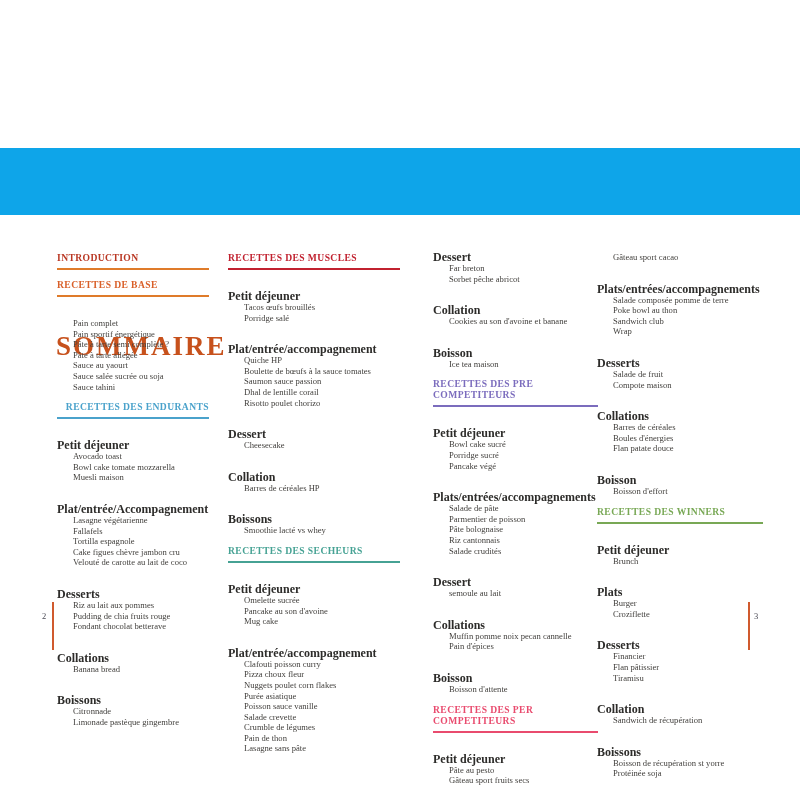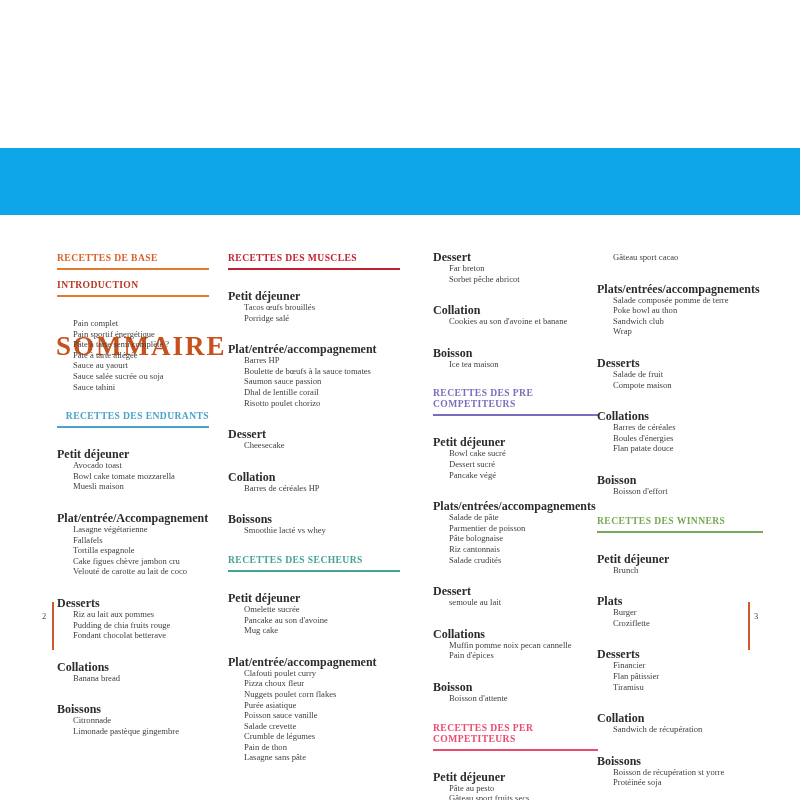--- a/index.html
+++ b/index.html
@@ -16,21 +16,21 @@
 
   
   .col{position:absolute;top:252px;}
   .col-1{left:57px;width:152px;}
   .col-2{left:228px;width:172px;}
   .col-3{left:433px;width:165px;}
   .col-4{left:597px;width:166px;}
 
   .block-heading{
     font-weight:bold;font-size:9.6px;letter-spacing:0.4px;
-    padding-bottom:5px;border-bottom:2px solid;margin-top:18px;line-height:11px;
+    padding-bottom:5px;border-bottom:2px solid;margin-top:9px;line-height:11px;
   }
   .block-heading:first-child{margin-top:0;}
   .block-heading + .block-heading{margin-top:9px;}
 
   .group{margin-top:21px;}
   .block-heading + .group{margin-top:21px;}
   .group:first-child{margin-top:0;}
   .group-label{font-weight:bold;font-size:12px;line-height:11px;color:#2d2c2a;}
   .item{font-size:8.6px;line-height:10.6px;padding-left:16px;color:#413f3c;}
 
@@ -52,22 +52,22 @@
 
 <div class="sheet">
 
   <div class="band">
     <svg class="title-svg" width="240" height="50">
       <text x="4" y="37" font-family="Liberation Serif, serif" font-size="27" font-weight="bold" letter-spacing="2" fill="#c7511c" stroke="#ffffff" stroke-width="4.5" paint-order="stroke" stroke-linejoin="round">SOMMAIRE</text>
     </svg>
   </div>
 
   <div class="col col-1">
+      <div class="block-heading" style="color: rgb(185, 55, 35); border-bottom-color: rgb(223, 123, 42);">INTRODUCTION</div>
       <div class="block-heading" style="color: rgb(217, 95, 40); border-bottom-color: rgb(223, 123, 42);">RECETTES DE BASE</div>
-      <div class="block-heading" style="color: rgb(185, 55, 35); border-bottom-color: rgb(223, 123, 42);">INTRODUCTION</div>
       <div class="group">
         <div class="item">Pain complet</div>
         <div class="item">Pain sportif énergétique</div>
         <div class="item">Pâte à tarte semi complète ?</div>
         <div class="item">Pâte à tarte allégée</div>
         <div class="item">Sauce au yaourt</div>
         <div class="item">Sauce salée sucrée ou soja</div>
         <div class="item">Sauce tahini</div>
       </div>
       <div class="block-heading" style="color: rgb(74, 162, 203); border-bottom-color: rgb(74, 162, 203); text-align: right;">RECETTES DES ENDURANTS</div>
@@ -103,21 +103,21 @@
     </div>
   <div class="col col-2">
       <div class="block-heading" style="color: rgb(193, 33, 47); border-bottom-color: rgb(193, 33, 47);">RECETTES DES MUSCLES</div>
       <div class="group">
         <div class="group-label">Petit déjeuner</div>
         <div class="item">Tacos œufs brouillés</div>
         <div class="item">Porridge salé</div>
       </div>
       <div class="group">
         <div class="group-label">Plat/entrée/accompagnement</div>
-        <div class="item">Barres HP</div>
+        <div class="item">Quiche HP</div>
         <div class="item">Boulette de bœufs à la sauce tomates</div>
         <div class="item">Saumon sauce passion</div>
         <div class="item">Dhal de lentille corail</div>
         <div class="item">Risotto poulet chorizo</div>
       </div>
       <div class="group">
         <div class="group-label">Dessert</div>
         <div class="item">Cheesecake</div>
       </div>
       <div class="group">
@@ -130,21 +130,21 @@
       </div>
       <div class="block-heading" style="color: rgb(70, 162, 148); border-bottom-color: rgb(70, 162, 148);">RECETTES DES SECHEURS</div>
       <div class="group">
         <div class="group-label">Petit déjeuner</div>
         <div class="item">Omelette sucrée</div>
         <div class="item">Pancake au son d'avoine</div>
         <div class="item">Mug cake</div>
       </div>
       <div class="group">
         <div class="group-label">Plat/entrée/accompagnement</div>
-        <div class="item">Clafouti poulet curry</div>
+        <div class="item">Clafouti poisson curry</div>
         <div class="item">Pizza choux fleur</div>
         <div class="item">Nuggets poulet corn flakes</div>
         <div class="item">Purée asiatique</div>
         <div class="item">Poisson sauce vanille</div>
         <div class="item">Salade crevette</div>
         <div class="item">Crumble de légumes</div>
         <div class="item">Pain de thon</div>
         <div class="item">Lasagne sans pâte</div>
       </div>
     </div>
@@ -159,21 +159,21 @@
         <div class="item">Cookies au son d'avoine et banane</div>
       </div>
       <div class="group">
         <div class="group-label">Boisson</div>
         <div class="item">Ice tea maison</div>
       </div>
       <div class="block-heading" style="color: rgb(123, 108, 189); border-bottom-color: rgb(123, 108, 189);">RECETTES DES PRE COMPETITEURS</div>
       <div class="group">
         <div class="group-label">Petit déjeuner</div>
         <div class="item">Bowl cake sucré</div>
-        <div class="item">Dessert sucré</div>
+        <div class="item">Porridge sucré</div>
         <div class="item">Pancake végé</div>
       </div>
       <div class="group">
         <div class="group-label">Plats/entrées/accompagnements</div>
         <div class="item">Salade de pâte</div>
         <div class="item">Parmentier de poisson</div>
         <div class="item">Pâte bolognaise</div>
         <div class="item">Riz cantonnais</div>
         <div class="item">Salade crudités</div>
       </div>

